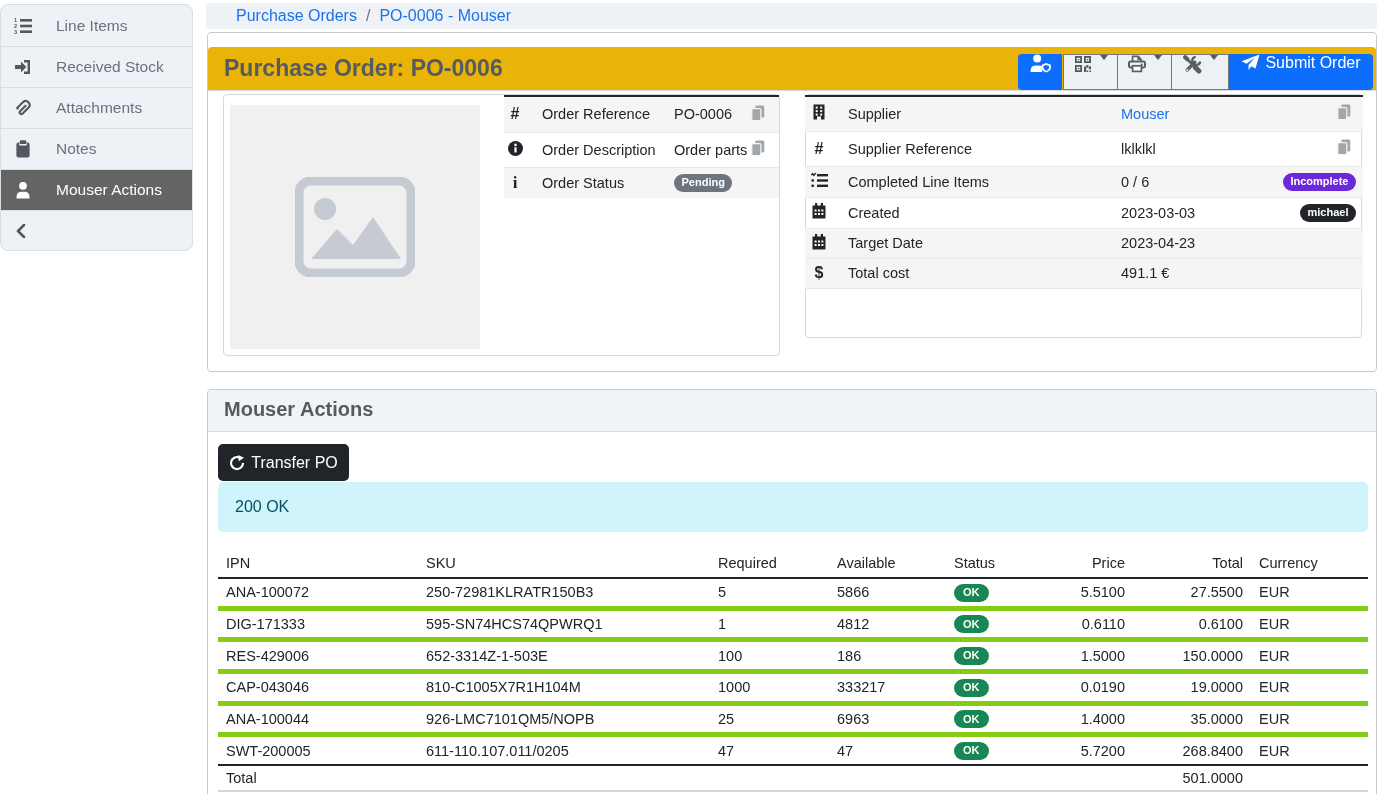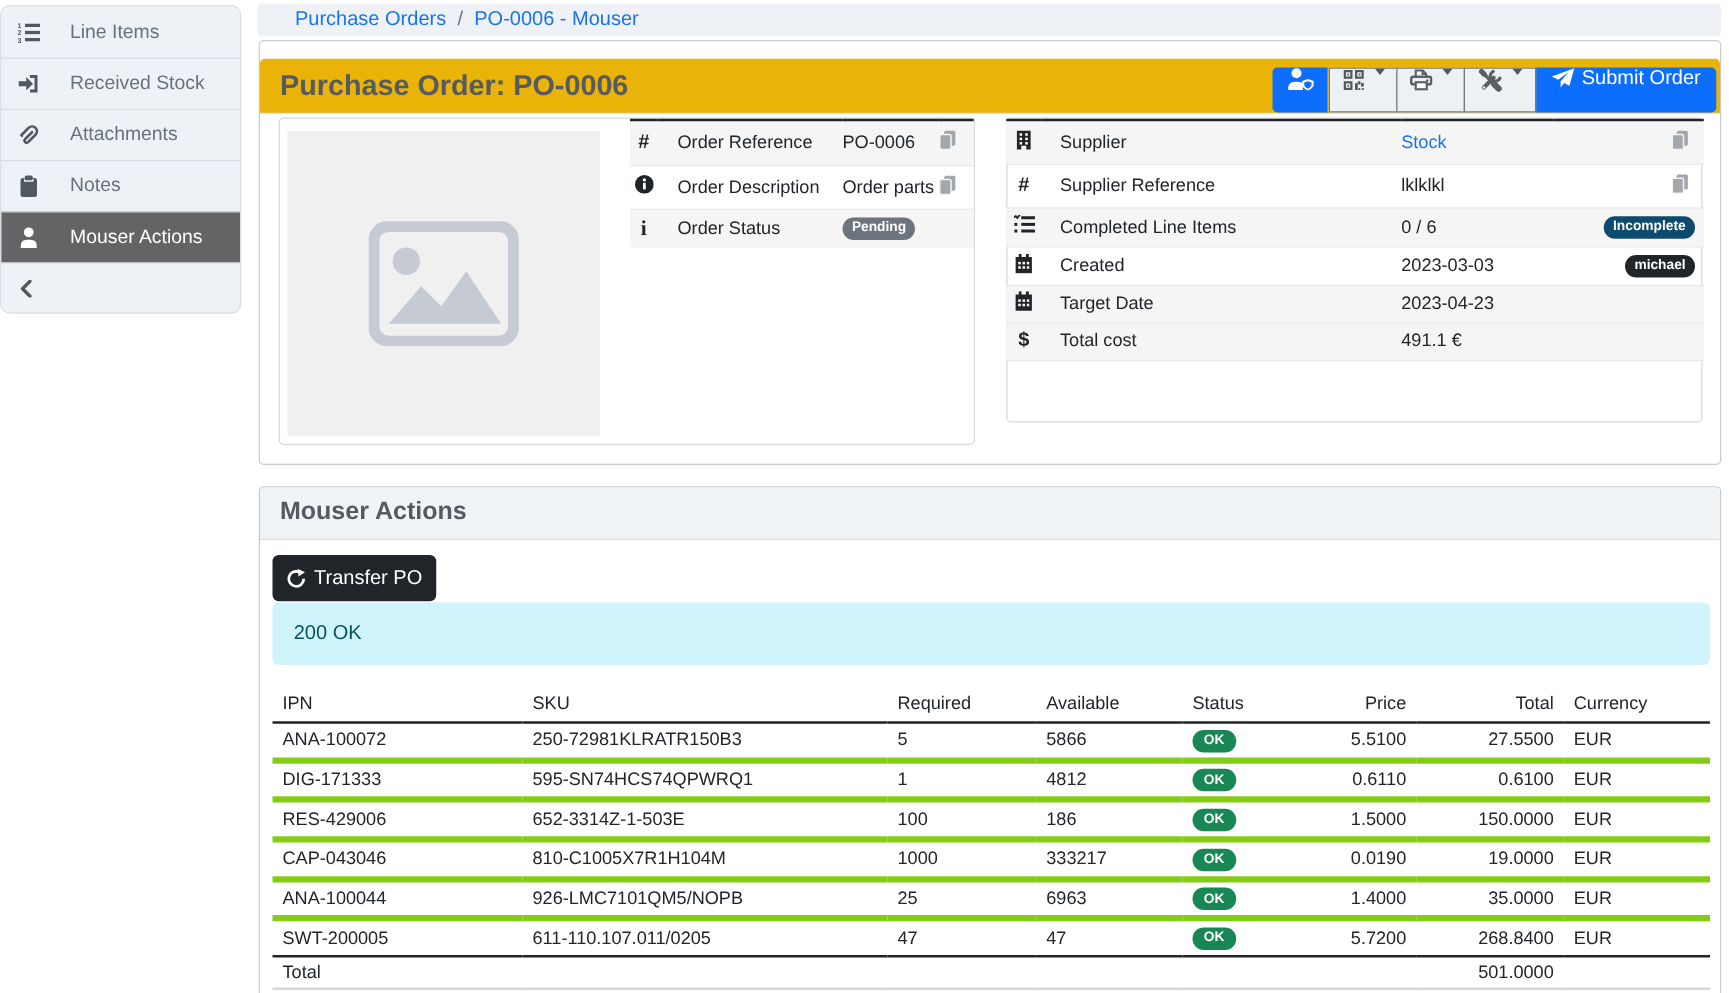--- a/index.html
+++ b/index.html
@@ -66,21 +66,21 @@
 #cardR td.val { width:122px; }
 #cardR td.cpy { width:120px; text-align:right; padding-right:12px; }
 .rh36 { height:36px; }
 .rh35 { height:35px; }
 .rh31 { height:31px; }
 .rh30 { height:30px; }
 a.link { color:#1a73e8; text-decoration:none; }
 .badge { display:inline-block; color:#fff; font-weight:bold; font-size:11px;
   border-radius:9px; padding:2.5px 7.5px; line-height:1.2; }
 .bg-gray { background:#6c757d; }
-.bg-red { background:#0c4a6e; }
+.bg-red { background:#6d28d9; }
 .bg-dark { background:#212529; }
 .bg-green { background:#198754; }
 .right { text-align:right; }
 .badgecell { padding-right:7px !important; }
 
 
 #panel2 { position:absolute; left:207px; top:389px; width:1170px; height:420px;
   border:1px solid #c9cccf; border-radius:4px 4px 0 0; background:#fff; }
 #p2head { position:absolute; left:0; top:0; right:0; height:42px; background:#f0f4f7;
   border-bottom:1px solid #d5dbe0; border-radius:4px 4px 0 0; }
@@ -273,21 +273,21 @@
                 <g fill="#fff">
                   <rect x="2.7" y="2.6" width="2" height="2"></rect>
                   <rect x="7.2" y="2.6" width="2" height="2"></rect>
                   <rect x="2.7" y="6.1" width="2" height="2"></rect>
                   <rect x="7.2" y="6.1" width="2" height="2"></rect>
                   <rect x="2.7" y="9.6" width="2" height="2"></rect>
                   <rect x="7.2" y="9.6" width="2" height="2"></rect>
                 </g>
               </svg></td>
             <td class="lab">Supplier</td>
-            <td class="val"><a class="link">Stock</a></td>
+            <td class="val"><a class="link">Mouser</a></td>
             <td class="cpy"><svg class="i-copy" width="14" height="16" viewBox="0 0 14 16">
                 <rect x="4.3" y="0.6" width="9" height="12" rx="1.4" fill="#a2a7ac"></rect>
                 <rect x="0.8" y="3.6" width="9" height="12" rx="1.4" fill="#a2a7ac" stroke="#f4f4f4" stroke-width="1.2"></rect>
               </svg></td>
           </tr>
       <tr class="sepr rh35">
             <td class="ic"><b style="font-size:16px">#</b></td>
             <td class="lab">Supplier Reference</td>
             <td class="val">lklklkl</td>
             <td class="cpy"><svg class="i-copy" width="14" height="16" viewBox="0 0 14 16">

